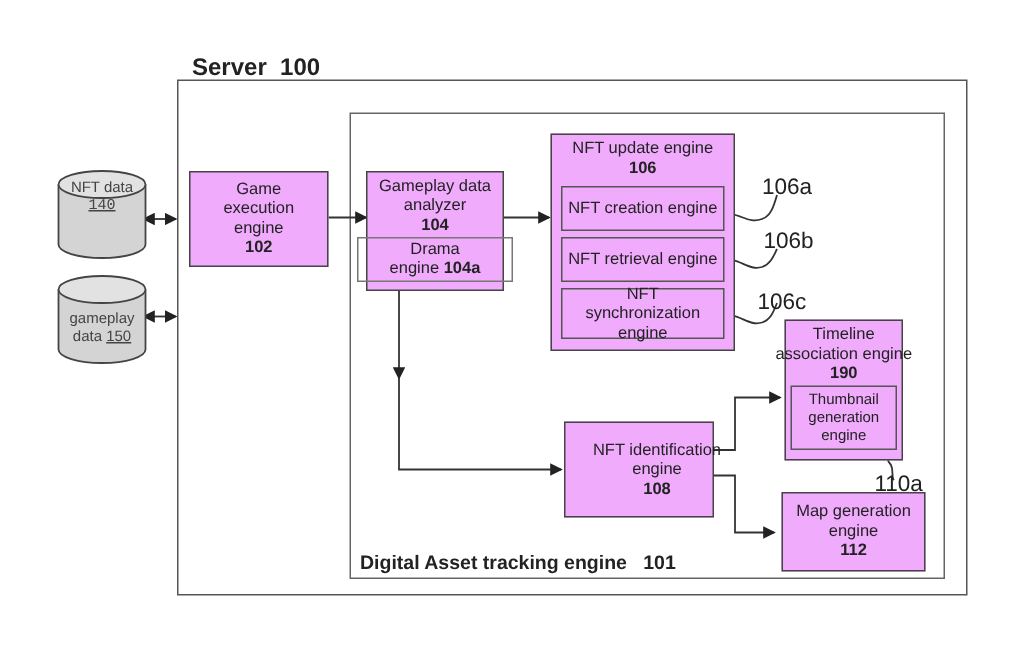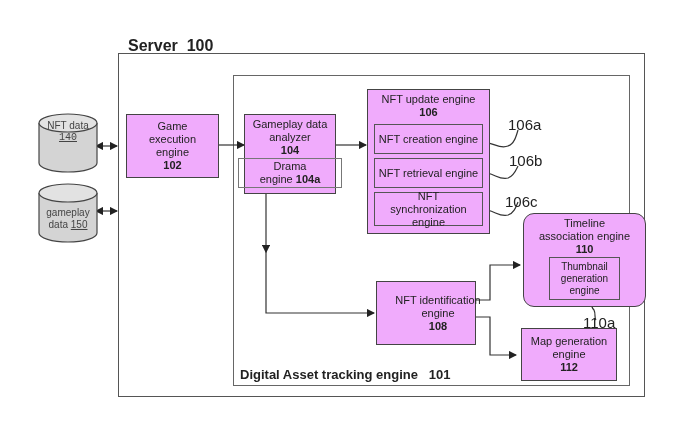--- a/index.html
+++ b/index.html
@@ -103,23 +103,23 @@
 </div>
 <div class="ref" style="left:508px;top:116px;">106a</div>
 <div class="ref" style="left:509px;top:152px;">106b</div>
 <div class="ref" style="left:505px;top:193px;">106c</div>
 
 <div class="box" style="left:376px;top:281px;width:100px;height:64px;padding-left:24px;">
   <div style="width:90px;">NFT identification engine</div>
   <div class="bold">108</div>
 </div>
 
-<div class="box" style="left:523px;top:213px;width:123px;height:94px;justify-content:flex-start;padding-top:3px;border-radius:11px;">
+<div class="box" style="left:523px;top:213px;width:79px;height:94px;justify-content:flex-start;padding-top:3px;">
   <div style="width:96px;">Timeline association engine</div>
-  <div class="bold">110</div>
+  <div class="bold">190</div>
   <div style="border:1.2px solid #555;width:69px;height:41px;margin-top:1px;display:flex;align-items:center;justify-content:center;font-size:10px;line-height:12px;">
     <span style="width:62px;">Thumbnail generation engine</span>
   </div>
 </div>
 <div class="ref" style="left:583px;top:314px;">110a</div>
 
 <div class="box" style="left:521px;top:328px;width:96px;height:53px;">
   <div style="width:86px;">Map generation engine</div>
   <div class="bold">112</div>
 </div>

